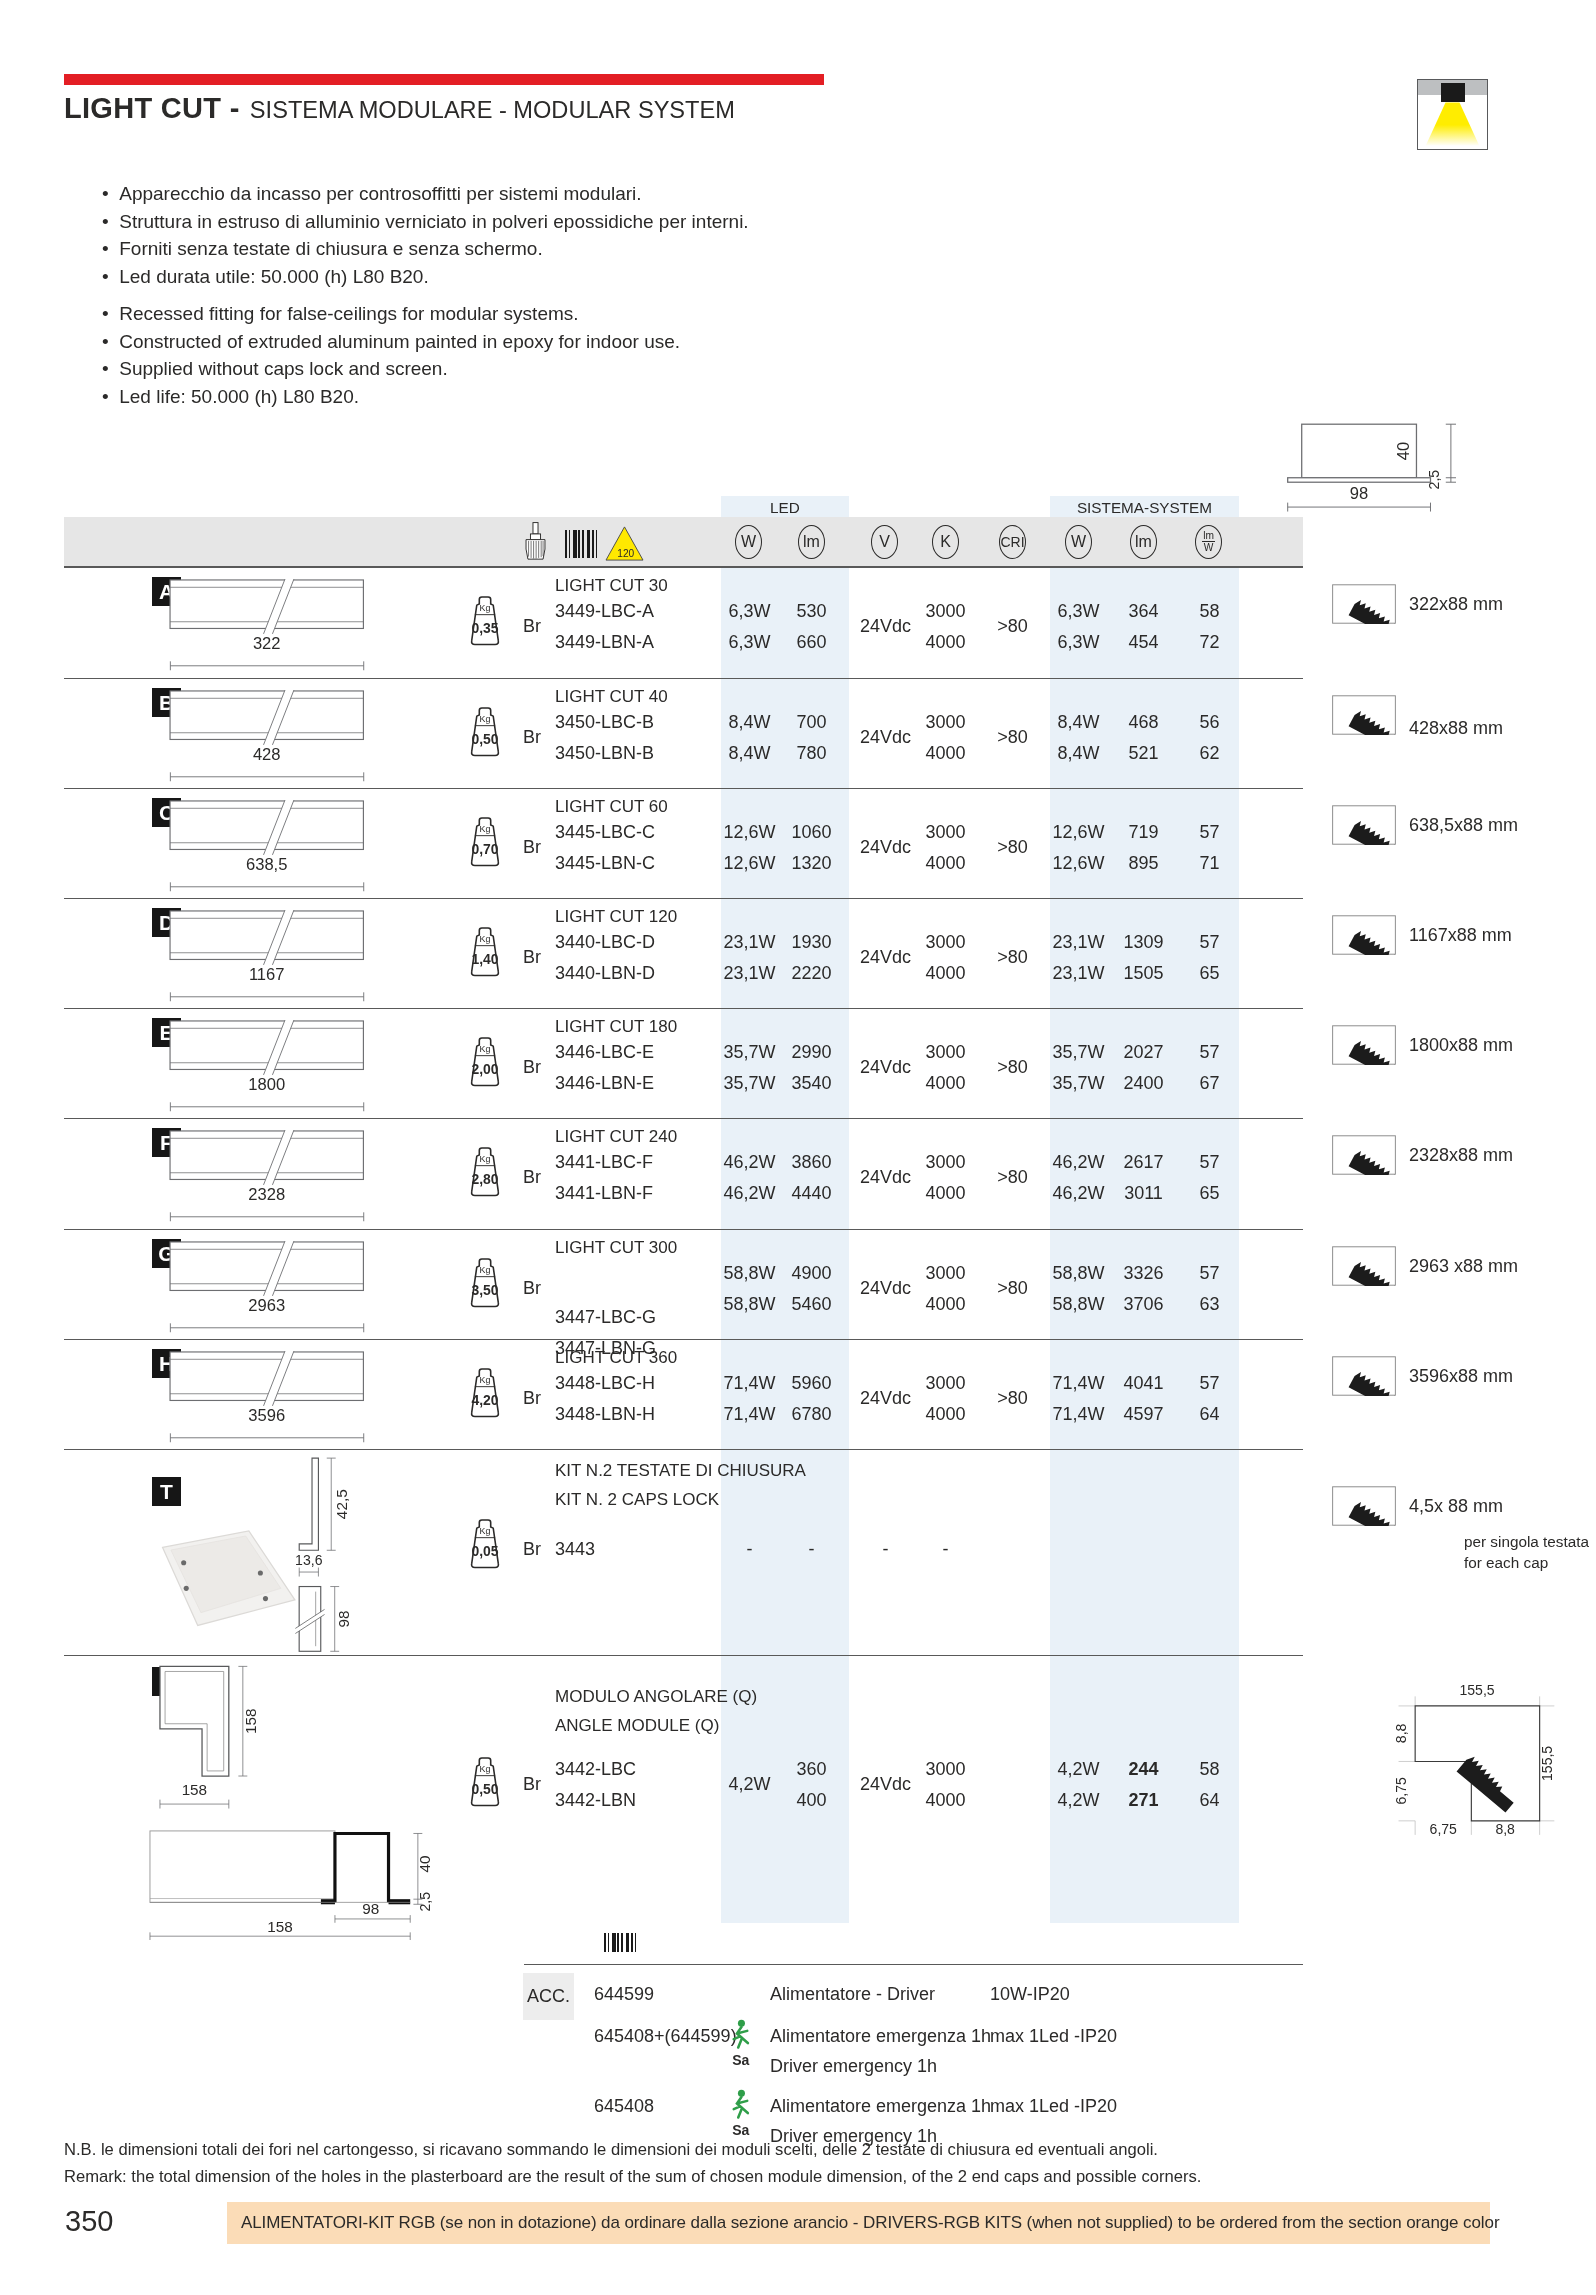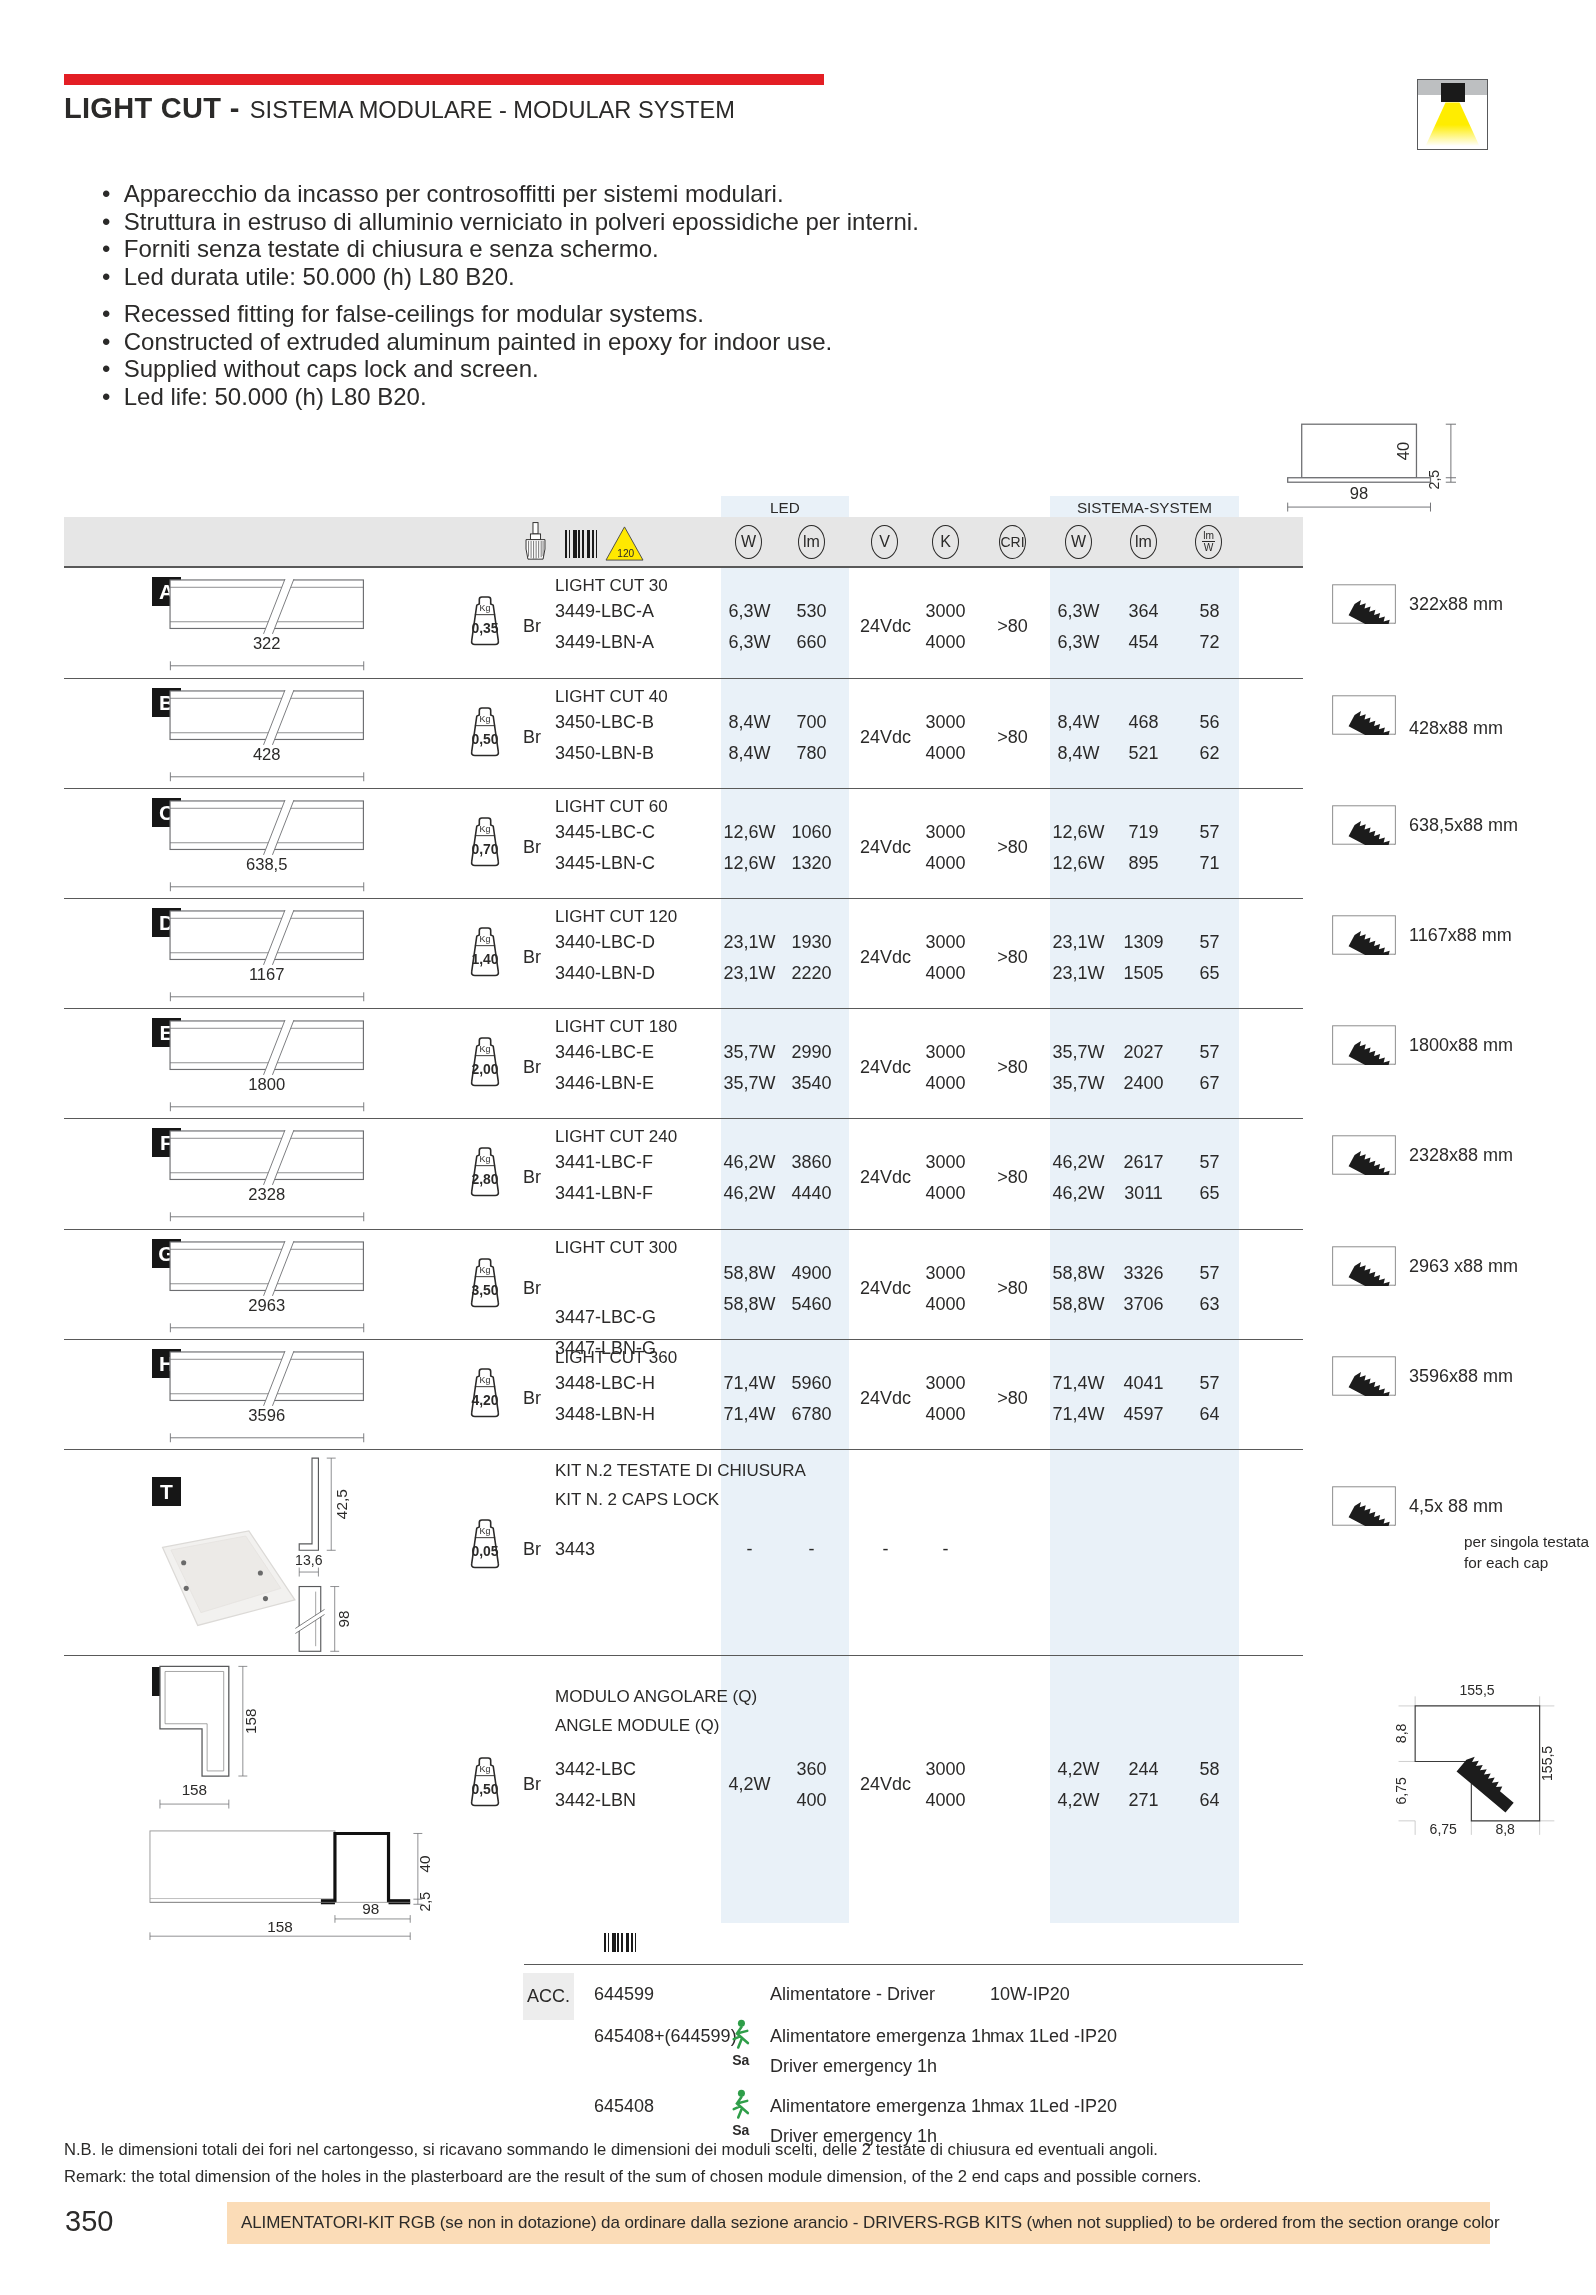--- a/index.html
+++ b/index.html
@@ -3,21 +3,21 @@
 <meta charset="utf-8">
 <style>
   html,body{margin:0;padding:0;background:#fff;}
   .page{position:relative;width:1597px;height:2295px;background:#fff;overflow:hidden;
         font-family:"Liberation Sans",sans-serif;color:#2b2a29;}
   .t{position:absolute;}
   .redbar{background:#e31e24;}
   .pagetitle{display:flex;align-items:baseline;gap:10.2px;white-space:nowrap;}
   .pagetitle .main{font-size:29px;font-weight:bold;letter-spacing:0.3px;}
   .pagetitle .sub{font-size:23.6px;}
-  .bullet{font-size:24px;line-height:27.5px;white-space:nowrap;}
+  .bullet{font-size:19px;line-height:27.5px;white-space:nowrap;}
   .bullet:before{content:"\2022\00a0\00a0";}
   .fixicon{width:69px;height:69px;border:1.9px solid #58595b;background:#fff;}
   .fixicon .band{position:absolute;left:0;top:0;right:0;height:15.3px;background:#bdbfc1;}
   .fixicon .lamp{position:absolute;left:50%;transform:translateX(-50%);top:3.2px;width:24px;height:19px;background:#1a1a1a;}
   .fixicon .beam{position:absolute;left:7.7px;right:7.7px;top:22.4px;bottom:3.2px;
      clip-path:polygon(37% 0,63% 0,100% 100%,0 100%);
      background:linear-gradient(180deg,#ffed00 0%,#ffed00 52%,rgba(255,237,0,0) 100%);}
   .band-blue{background:#e9f1f8;}
   .band-gray{background:#e6e6e6;}
   .grouplabel{font-size:15.3px;text-align:center;line-height:19px;}
@@ -773,21 +773,21 @@
     </div>
     <div class="vcol single c3" style="top:99px;">24Vdc</div>
     <div class="vcol c4" style="top:99px;">
       <div>3000</div>
       <div>4000</div>
     </div>
     <div class="vcol c6" style="top:99px;">
       <div>4,2W</div>
       <div>4,2W</div>
     </div>
-    <div class="vcol c7" style="top:99px;">
+    <div class="vcol c7" style="top:99px;font-weight:bold;">
       <div>244</div>
       <div>271</div>
     </div>
     <div class="vcol c8" style="top:99px;">
       <div>58</div>
       <div>64</div>
     </div>
     <svg style="position:absolute;left:1332px;top:22.4px;" width="166" height="160" viewBox="0 0 260 250">
       <g stroke="#b3b3b3" stroke-width="1">
         <line x1="4" y1="45" x2="30" y2="45"></line>

